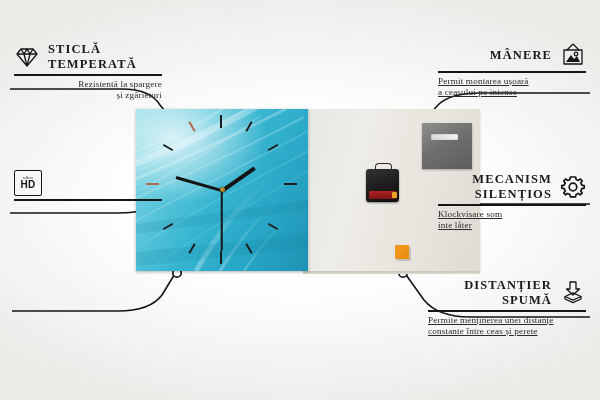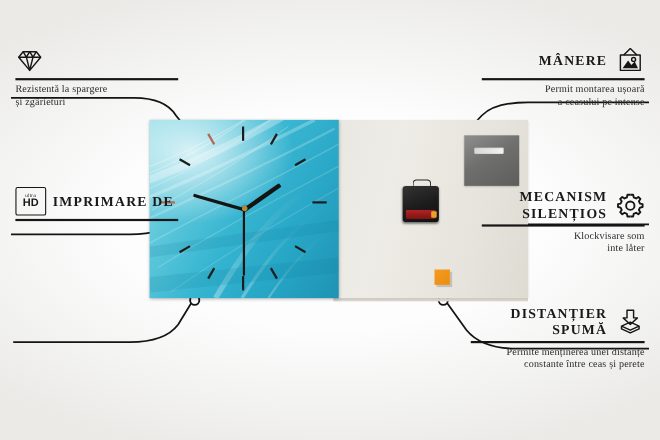--- a/index.html
+++ b/index.html
@@ -31,22 +31,22 @@
   .feat.right .title{text-align:right;}
   .rule{height:1.6px;background:#161616;margin-top:3px;}
   .sub{
     font-family:"Liberation Serif",serif;
     font-size:9.2px;
     color:#2a2a2a;
     line-height:11.2px;
     margin-top:3px;
     letter-spacing:.15px;
   }
-  .feat.left .sub{text-align:left;}
-  .feat.right .sub{text-align:right;}
+  .feat.left .sub{text-align:right;}
+  .feat.right .sub{text-align:left;text-decoration:underline;}
   .ico{width:26px;height:26px;flex:0 0 26px;display:block;}
   .ico svg{display:block;width:26px;height:26px;}
 
   
   .hdbox{
     width:26px;height:24px;border:1.4px solid #161616;border-radius:2px;
     display:flex;flex-direction:column;align-items:center;justify-content:center;
     font-family:"Liberation Sans",sans-serif;color:#161616;line-height:1;
   }
   .hdbox .u{font-size:4.4px;letter-spacing:.3px;margin-bottom:.5px;}
@@ -211,38 +211,42 @@
   <div class="feat left" style="left:14px;top:42px;width:148px;">
     <div class="head">
       <span class="ico">
         <svg viewBox="0 0 26 26">
             <g fill="none" stroke="#161616" stroke-width="1.3" stroke-linejoin="round">
           <path d="M3,10 L7,5 L19,5 L23,10 L13,22 Z"></path>
           <path d="M3,10 L23,10 M7,5 L10,10 L13,22 M19,5 L16,10 L13,22 M10,10 L13,5 L16,10"></path>
         </g>
           </svg>
       </span>
+      <span class="title">
+        <span>STICLĂ</span><br>
+        <span>TEMPERATĂ</span>
+      </span>
     </div>
     <div class="rule"></div>
     <div class="sub">
       <span>Rezistentă la spargere</span><br>
       <span>și zgârieturi</span>
     </div>
   </div>
 
   <div class="feat left" style="left:14px;top:170px;width:148px;">
     <div class="head">
       <span class="ico">
         <span class="hdbox">
           <span class="u">ultra</span>
           <span class="h">HD</span>
         </span>
       </span>
       <span class="title">
-        <span>IMPRIMARE DE</span><br>
+        <br>
       </span>
     </div>
     <div class="rule"></div>
   </div>
 
 
   <div class="feat right" style="left:438px;top:42px;width:148px;">
     <div class="head">
       <span class="title">
         <span>MÂNERE</span><br>

